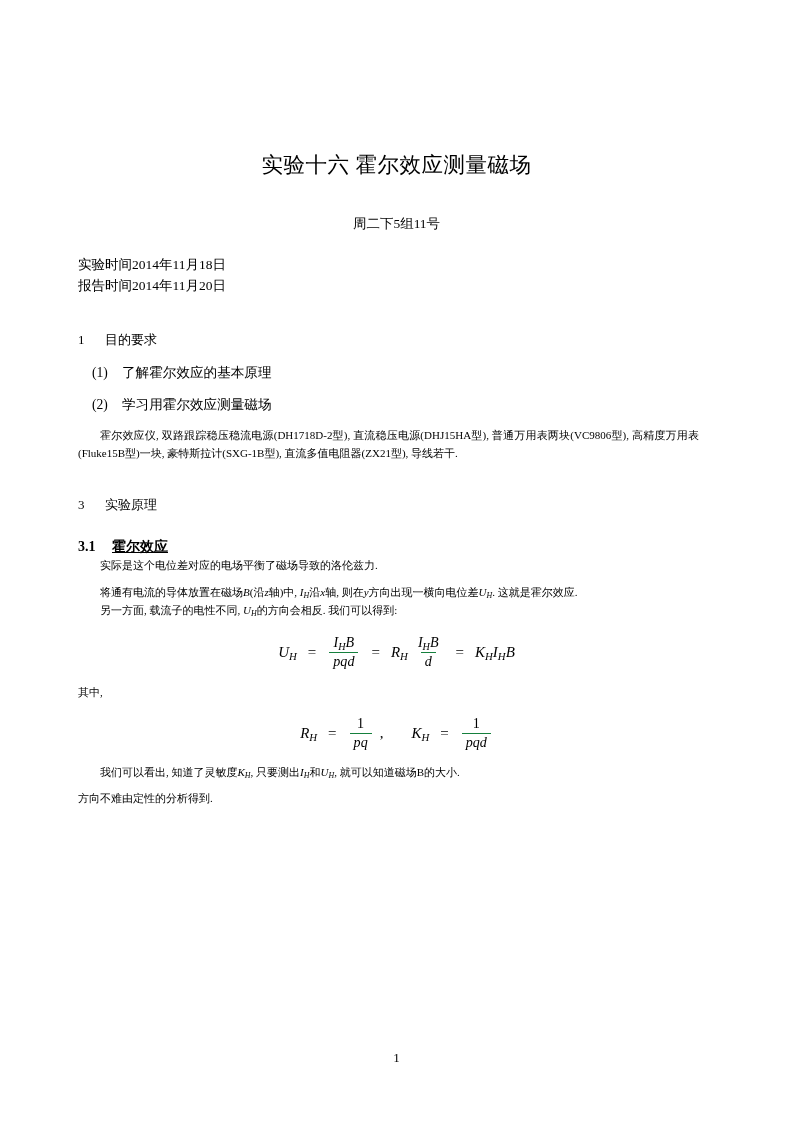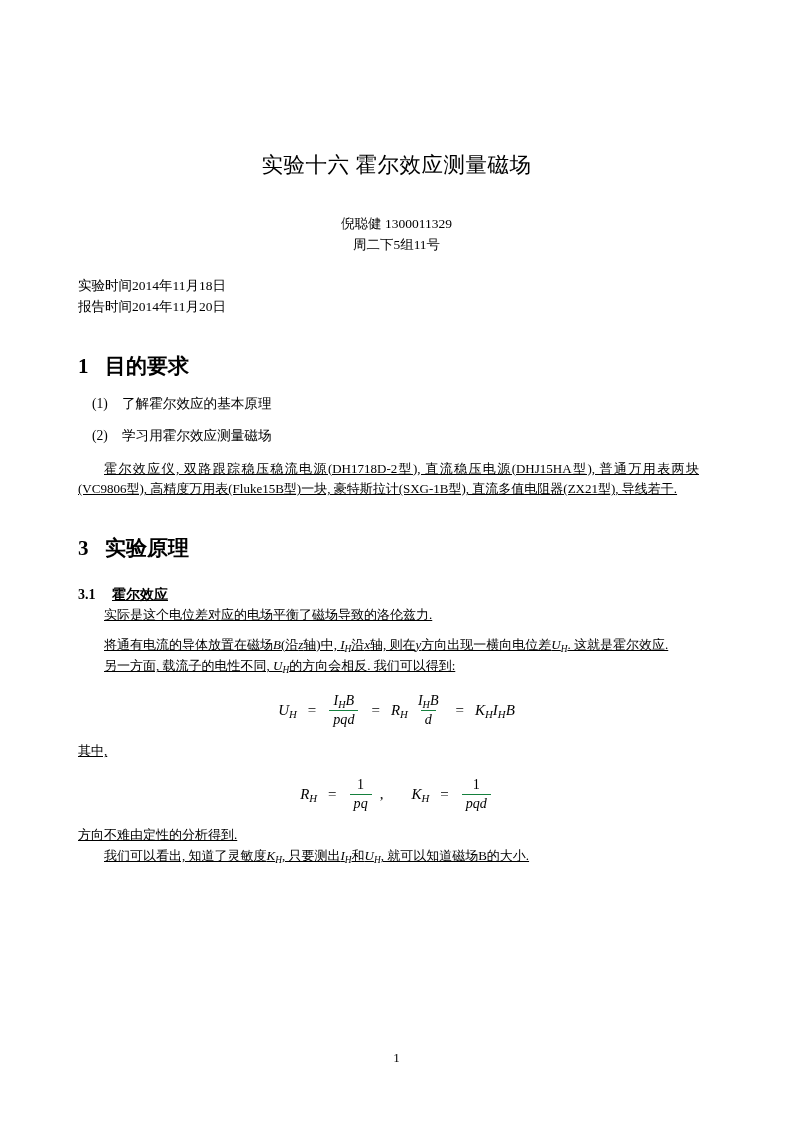--- a/index.html
+++ b/index.html
@@ -39,22 +39,22 @@
   }
   .dateline {
     text-align: left;
     font-size: 13.5px;
     line-height: 1.55;
     margin-top: 20px;
   }
 
   
   h2.section {
-    font-size: 21px;
-    font-weight: bold;
+    font-size: 13px;
+    font-weight: normal;
     margin: 35px 0 0 0;
     line-height: 1.3;
   }
   h2.section .num {
     display: inline-block;
     min-width: 27px;
   }
   h3.subsection {
     font-size: 14px;
     font-weight: bold;
@@ -62,26 +62,25 @@
     line-height: 1.3;
     text-decoration: underline;
   }
   h3.subsection .num {
     display: inline-block;
     min-width: 34px;
   }
 
   
   p.body {
-    font-size: 13px;
+    font-size: 11px;
     line-height: 1.58;
     margin: 9px 16px 0 0;
     text-align: justify;
     text-indent: 2em;
-    text-decoration: underline;
   }
   p.body.noindent {
     text-indent: 0;
   }
   p.body.tight {
     margin-top: 1px;
   }
 
   
   ol.enum {
@@ -169,21 +168,20 @@
   }
 </style>
 </head>
 <body>
 
 <div class="page">
 
   <div class="doc-title">实验十六 霍尔效应测量磁场</div>
 
   <div class="byline">
-    <div>倪聪健 1300011329</div>
     <div>周二下5组11号</div>
   </div>
 
   <div class="dateline">
     <div>实验时间2014年11月18日</div>
     <div>报告时间2014年11月20日</div>
   </div>
 
   <h2 class="section">
     <span class="num">1</span><span>目的要求</span>
@@ -250,19 +248,19 @@
       <span class="gap"></span>
       <span><span>K</span><sub class="mi">H</sub></span>
       <span class="op">=</span>
       <span class="frac">
         <span class="num-part up">1</span>
         <span class="den-part">pqd</span>
       </span>
     </span>
   </div>
 
+  <p class="body tight"><span>我们可以看出, 知道了灵敏度</span><span class="math"><span>K</span><sub class="mi">H</sub></span><span>, 只要测出</span><span class="math"><span>I</span><sub class="mi">H</sub></span><span>和</span><span class="math"><span>U</span><sub class="mi">H</sub></span><span>, 就可以知道磁场B的大小.</span></p>
+
   <p class="body noindent">方向不难由定性的分析得到.</p>
 
-  <p class="body tight"><span>我们可以看出, 知道了灵敏度</span><span class="math"><span>K</span><sub class="mi">H</sub></span><span>, 只要测出</span><span class="math"><span>I</span><sub class="mi">H</sub></span><span>和</span><span class="math"><span>U</span><sub class="mi">H</sub></span><span>, 就可以知道磁场B的大小.</span></p>
-
 </div>
 
 <div class="page-number">1</div>
 
 </body></html>

